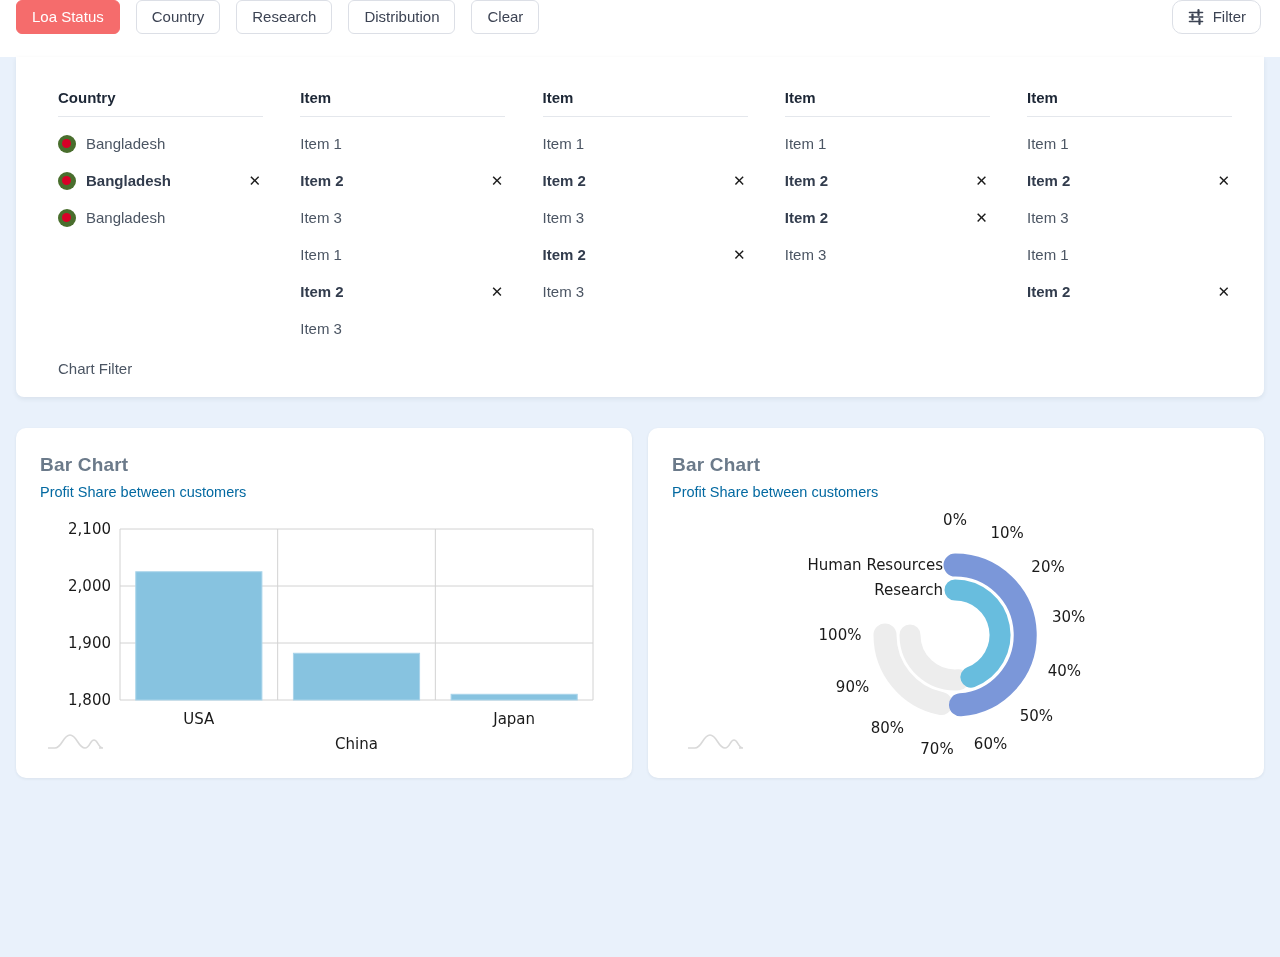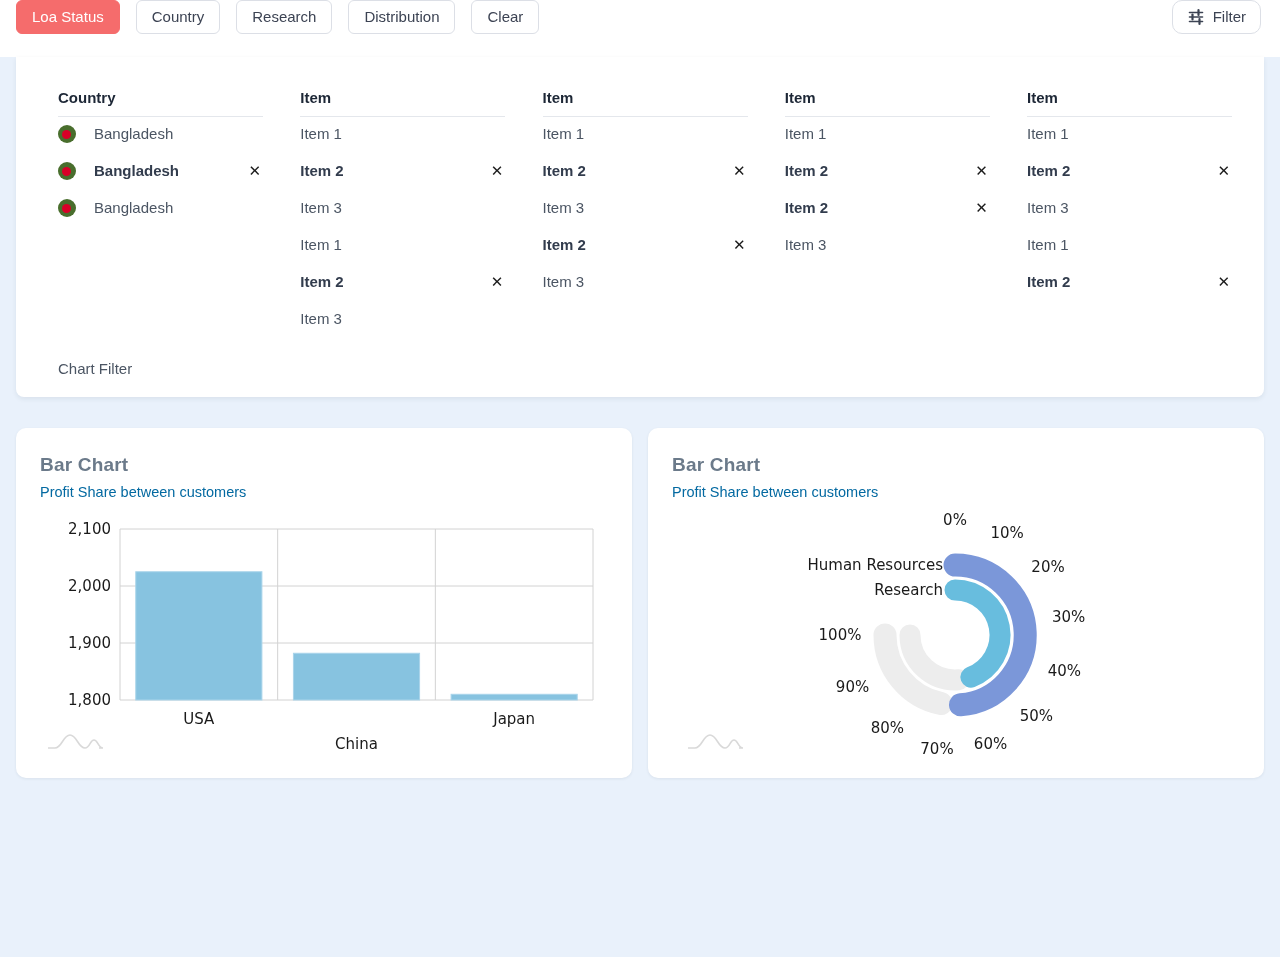--- a/index.html
+++ b/index.html
@@ -65,21 +65,22 @@
     font-size: 15px;
     font-weight: bold;
     color: #1d2736;
     padding: 8px 0 10px 0;
     border-bottom: 1px solid #e4e7ec;
     margin-bottom: 8px;
   }
   .frow {
     height: 37px;
     display: flex;
-    gap: 18px;
+    align-items: center;
+    gap: 10px;
     font-size: 15px;
     color: #4b5563;
     cursor: pointer;
   }
   .frow.sel { font-weight: bold; color: #323c4d; }
   .frow .lbl { flex: 1; }
   .frow .x {
     font-size: 15px;
     color: #1a1a1a;
     font-weight: normal;

